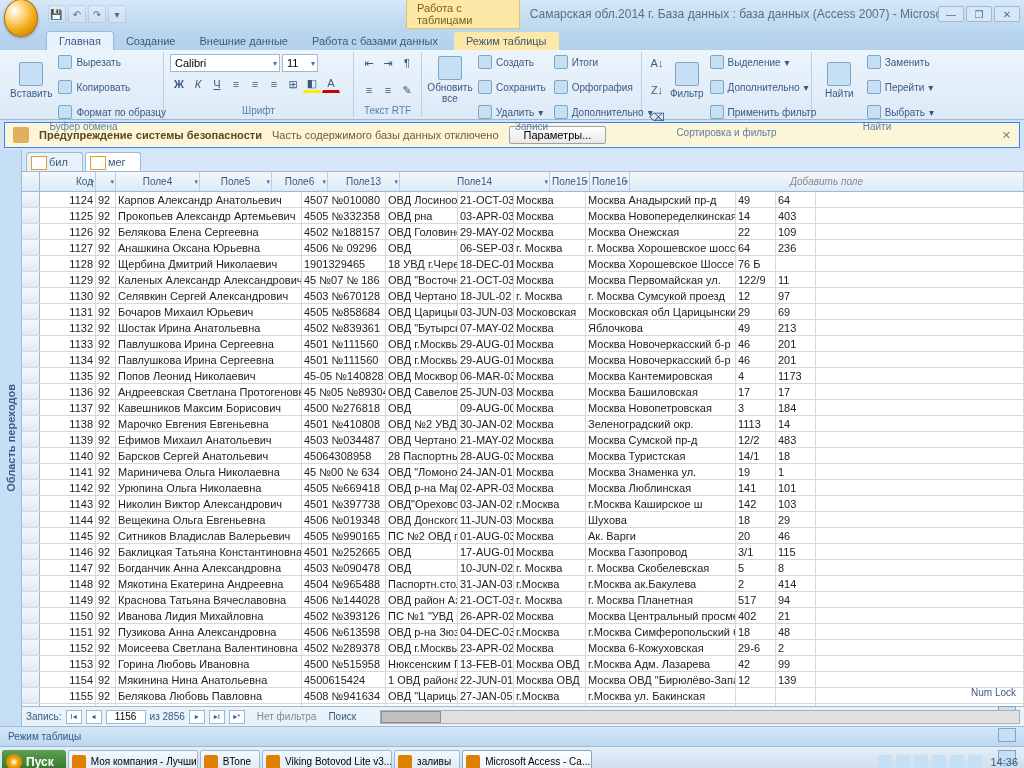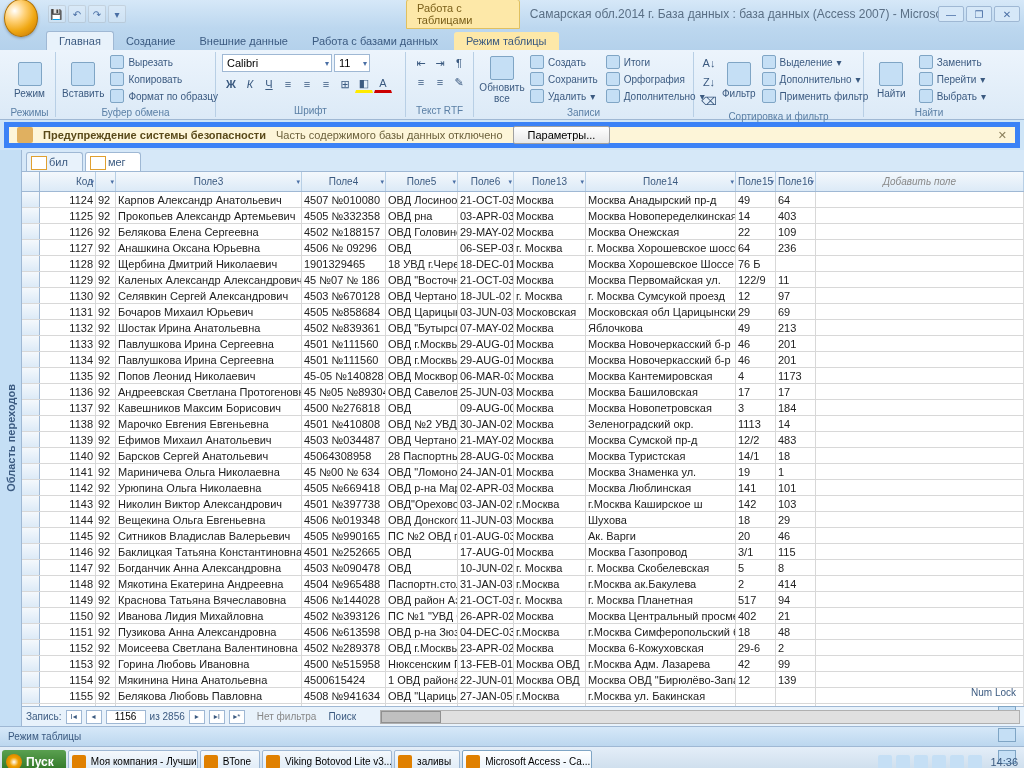--- a/index.html
+++ b/index.html
@@ -21,31 +21,31 @@
 .ribtab.active { background: #e8f2fb; border-radius: 3px 3px 0 0; border: 1px solid #9fb8d4; border-bottom: none; }
 .ribtab.ctx { background: #fde8a8; border-radius: 3px 3px 0 0; margin-left: 4px; }
 
 
 .ribbon { height: 70px; background: linear-gradient(#ecf4fc,#dceaf7); border-bottom: 1px solid #9fb8d4; display: flex; padding: 2px 4px; }
 .rgroup { border-right: 1px solid #b8cfe5; padding: 0 6px; display: flex; flex-direction: column; position: relative; }
 .rgroup-body { flex: 1; display: flex; align-items: flex-start; gap: 4px; padding-top: 2px; }
 .rgroup-label { text-align: center; font-size: 10px; color: #5a7fa5; padding: 1px 0; }
 .big-btn { display: flex; flex-direction: column; align-items: center; justify-content: center; width: 44px; height: 52px; font-size: 10px; color: #3b5a80; text-align: center; line-height: 1.1; gap: 2px; }
 .big-btn .ico { width: 24px; height: 24px; background: #c5dff5; border: 1px solid #7fa5c5; border-radius: 2px; }
-.stack { display: flex; flex-direction: column; gap: 1px; }
+.stack { display: flex; flex-direction: column; gap: 9px; }
 .small-btn { height: 16px; display: flex; align-items: center; gap: 4px; font-size: 10px; color: #3b5a80; padding: 0 2px; white-space: nowrap; }
 .small-btn .sico { width: 14px; height: 14px; background: #c5dff5; border: 1px solid #7fa5c5; border-radius: 2px; }
 .font-row { display: flex; gap: 2px; align-items:center; }
 .combo { height: 18px; border: 1px solid #9fb8d4; background: #fff; font-size: 11px; padding: 0 14px 0 4px; display:flex; align-items:center; position:relative; }
 .combo::after { content:"▾"; position:absolute; right:2px; font-size:8px; color:#4a6fa5; }
 .btn-row { display:flex; gap:1px; }
 .tbtn { width:18px; height:18px; border:1px solid transparent; display:flex;align-items:center;justify-content:center; font-size:11px; color:#3b5a80; }
 
 
-.security { height: 26px; background: #fdf5d8; border: 5px solid #3b82f6; margin: 2px 4px; display: flex; align-items: center; gap: 10px; padding: 0 8px; font-size: 11px; }
+.security { height: 26px; background: #fdf5d8; border: 1px solid #3b82f6; margin: 2px 4px; display: flex; align-items: center; gap: 10px; padding: 0 8px; font-size: 11px; }
 .security .shield { width: 16px; height: 16px; background: #e0b060; border-radius: 2px; }
 .security b { color: #5a4a1a; }
 .security .msg { color: #6a5f3a; }
 .param-btn { border: 1px solid #a0a0a0; background: linear-gradient(#fff,#e8e8e8); padding: 2px 14px; font-size: 11px; border-radius: 2px; }
 .security .close { margin-left:auto; color:#8a7f5a; }
 
 
 .main { display: flex; height: 576px; }
 .navpane { width: 22px; background: #c5dff5; border-right: 1px solid #9fb8d4; display:flex; align-items:center; justify-content:center; }
 .navpane span { writing-mode: vertical-rl; transform: rotate(180deg); font-size: 11px; color: #3b5a80; font-weight: bold; }
@@ -127,29 +127,20 @@
 
 <div class="ribtabs">
   <div class="ribtab active">Главная</div>
   <div class="ribtab">Создание</div>
   <div class="ribtab">Внешние данные</div>
   <div class="ribtab">Работа с базами данных</div>
   <div class="ribtab ctx">Режим таблицы</div>
 </div>
 
 <div class="ribbon">
-  <div class="rgroup" style="width:52px">
-    <div class="rgroup-body">
-        <div class="big-btn">
-          <div class="ico"></div>
-          <span>Режим</span>
-        </div>
-      </div>
-    <div class="rgroup-label">Режимы</div>
-  </div>
   <div class="rgroup" style="width:160px">
     <div class="rgroup-body">
       <div class="big-btn">
           <div class="ico"></div>
           <span>Вставить</span>
         </div>
       <div class="stack">
         <div class="small-btn">
             <div class="sico"></div>
             <span>Вырезать</span>
@@ -304,24 +295,20 @@
     <div class="grid">
       <div class="gridhead">
         <div class="rowsel"></div>
         <div class="gh c-kod">
             <span>Код</span>
             <span class="dd">▾</span>
           </div>
         <div class="gh c-p2">
             <span class="dd">▾</span>
           </div>
-        <div class="gh c-p3">
-            <span>Поле3</span>
-            <span class="dd">▾</span>
-          </div>
         <div class="gh c-p4">
             <span>Поле4</span>
             <span class="dd">▾</span>
           </div>
         <div class="gh c-p5">
             <span>Поле5</span>
             <span class="dd">▾</span>
           </div>
         <div class="gh c-p6">
             <span>Поле6</span>

